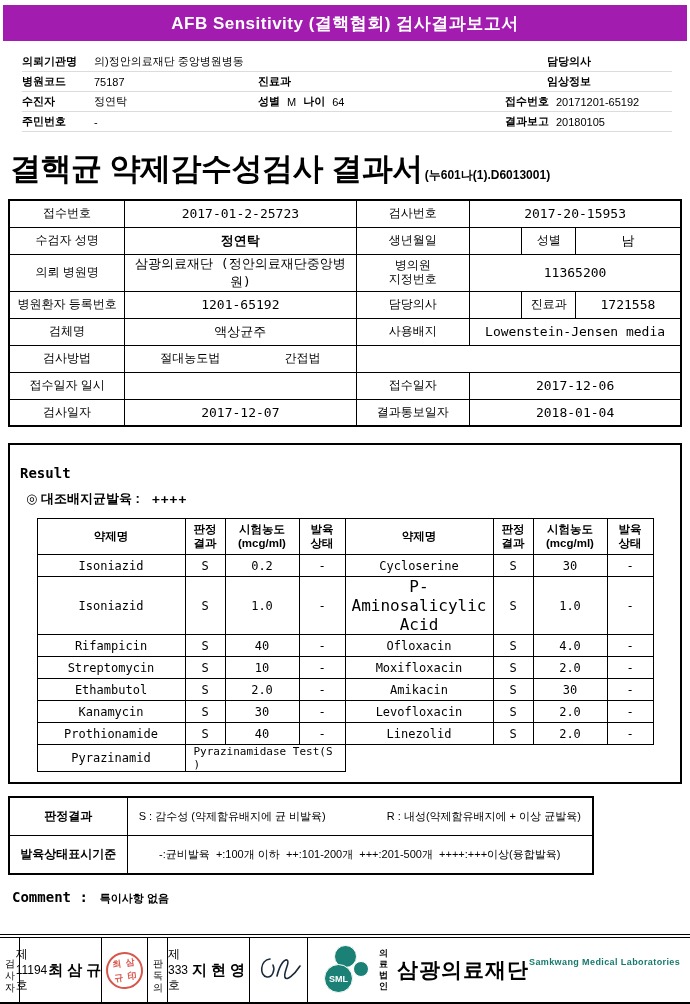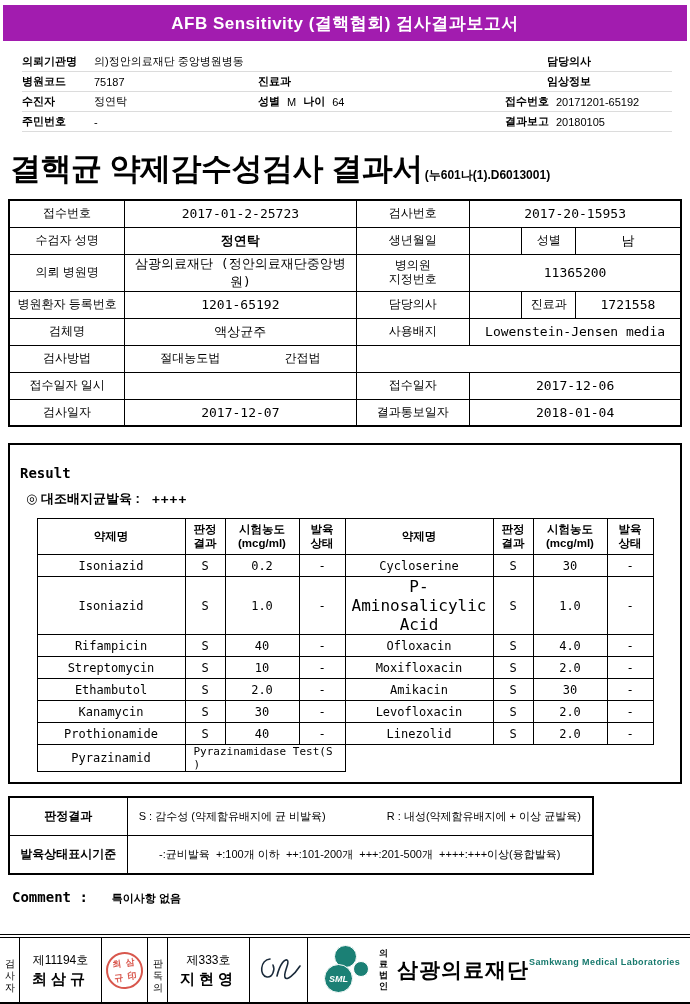--- a/index.html
+++ b/index.html
@@ -56,52 +56,52 @@
   .nb { border:none !important; }
 
   
   .legend-table { margin:12px 8px 0 8px; width:586px; border:2px solid #000; table-layout:fixed; }
   .legend-table td { border:1px solid #000; height:29px; font-size:11px; padding:11px 8px;text-align:center; }
   .legend-table .llbl { width:118px; text-align:center; font-weight:bold; font-size:12px; padding:0 2px; }
   .legend-table .ltxt { white-space:pre; }
   .legend-table .rpart { margin-left:58px; }
 
   
-  .comment-line { margin:14px 0 0 12px; display:flex; align-items:baseline; gap:24px; }
+  .comment-line { margin:14px 0 0 12px; display:flex; align-items:baseline; gap:12px; }
   .comment-line .clbl { font-family:"DejaVu Sans Mono","Liberation Mono",monospace; font-weight:bold; font-size:14px; }
   .comment-line .ctxt { font-size:11px; font-weight:bold; }
 
   
   .footer {
     position:absolute; left:0; right:0; bottom:0; height:70px; background:#fff;
     border-top:4px double #000; border-bottom:2px solid #000;
     display:flex; align-items:stretch;
   }
   .stamps { display:flex; align-items:stretch; }
   .role-cell {
     width:20px; border-right:1px solid #000; display:flex; align-items:center; justify-content:center;
     writing-mode:vertical-rl; text-orientation:upright; font-size:10px; letter-spacing:2px;
   }
-  .cert-cell { width:82px; border-right:1px solid #000; display:flex; flex-direction:column; align-items:center; justify-content:center; gap:1px; }
+  .cert-cell { width:82px; border-right:1px solid #000; display:flex; flex-direction:row; align-items:center; justify-content:center; gap:1px; }
   .cert-no { font-size:12px; }
   .cert-name { font-size:15px; font-weight:bold; letter-spacing:4px; white-space:nowrap; }
   .seal-cell { width:46px; border-right:1px solid #000; display:flex; align-items:center; justify-content:center; }
   .seal {
     width:37px; height:37px; border:2.5px solid #d23a2e; border-radius:50%;
     color:#d23a2e; display:grid; grid-template-columns:1fr 1fr; place-items:center;
     font-size:9px; font-weight:bold; padding:3px; transform:rotate(-8deg); opacity:.85;
   }
   .sig-cell { width:58px; border-right:1px solid #000; display:flex; align-items:center; justify-content:center; }
 
   .org-area { display:flex; align-items:center; margin-left:12px; gap:9px; }
   .sml-logo { position:relative; width:50px; height:50px; flex:0 0 auto; }
   .sml-logo .c { position:absolute; border-radius:50%; background:#1b8075; border:1.5px solid #fff; }
   .sml-logo .ca { width:23px; height:23px; left:14px; top:0; }
   .sml-logo .cb { width:16px; height:16px; left:33px; top:16px; }
-  .sml-logo .cc { width:29px; height:29px; left:4px; top:19px; color:#fff; font-size:9px; font-style:italic; font-weight:bold; display:flex; align-items:center; justify-content:center; }
+  .sml-logo .cc { width:29px; height:29px; left:4px; top:19px; color:#fff; font-size:9px; font-weight:bold; display:flex; align-items:center; justify-content:center; }
   .org-type { display:flex; flex-direction:column; font-size:9px; font-weight:bold; line-height:1.25; }
   .org-names { display:flex; flex-direction:row; }
   .org-kr { font-size:21px; font-weight:bold; letter-spacing:1px; white-space:nowrap; }
   .org-en { font-size:9px; font-weight:bold; color:#17796d; letter-spacing:.4px; margin-top:1px; white-space:nowrap; }
   .org-info { margin-left:10px; font-size:9.5px; line-height:1.6; color:#222; white-space:nowrap; }
 </style>
 </head>
 <body>
 
 <div class="banner">

